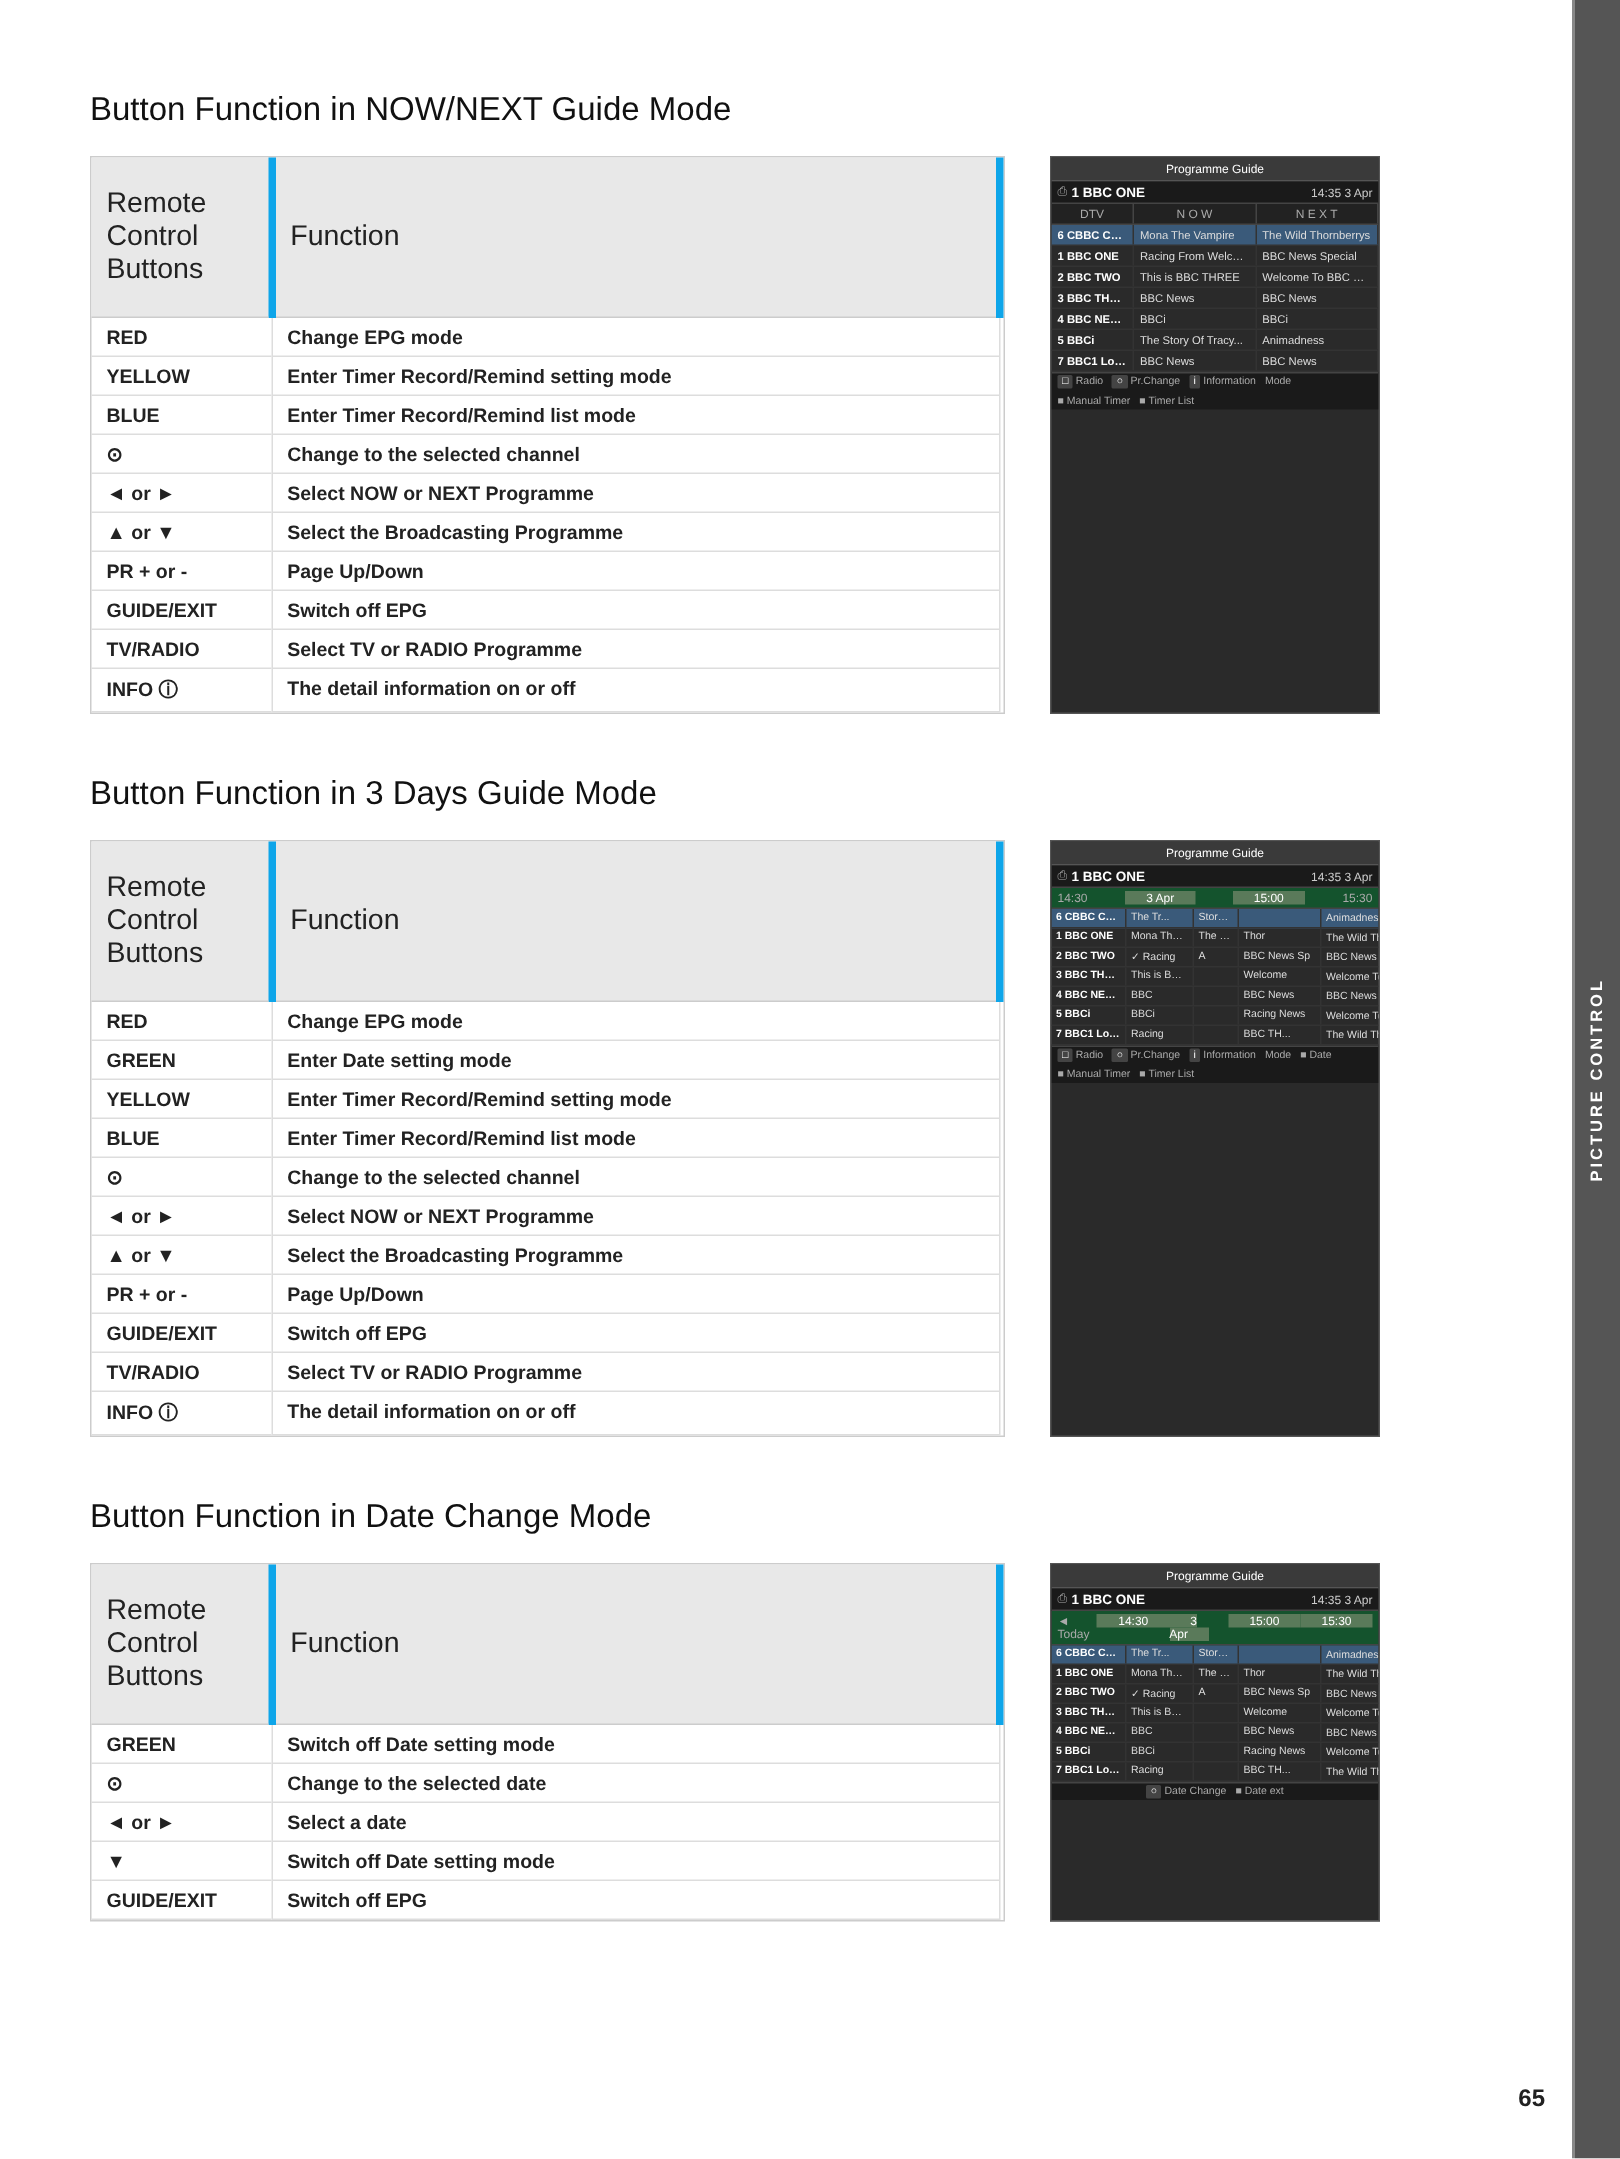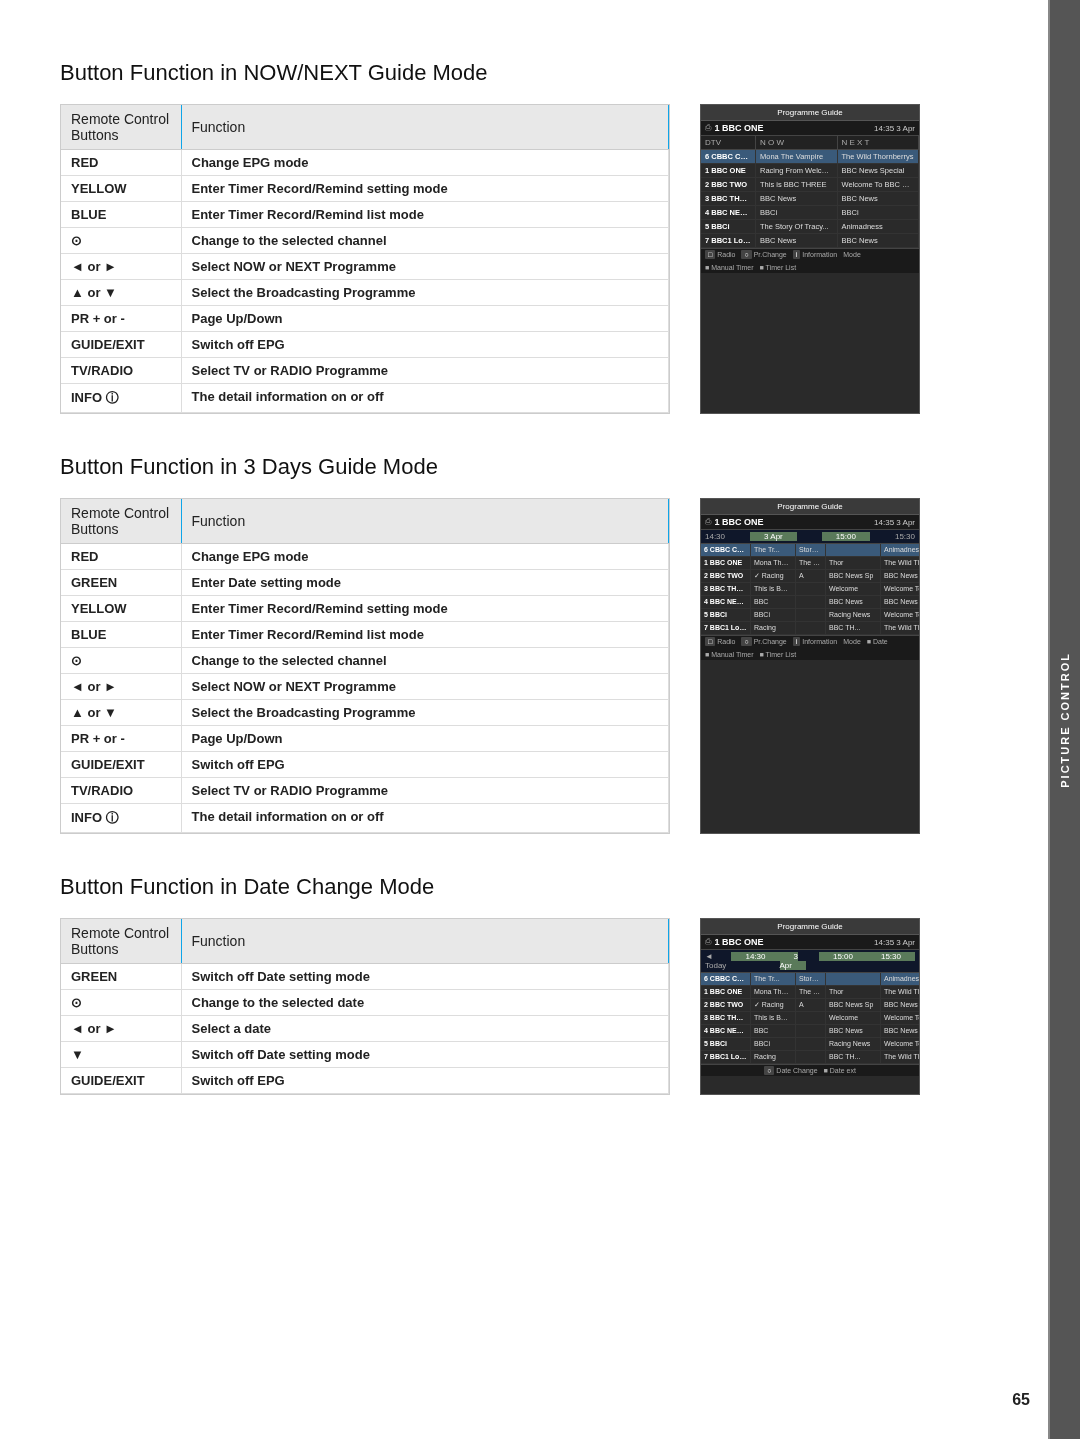--- a/index.html
+++ b/index.html
@@ -40,26 +40,26 @@
     .table-wrapper table {
       width: 100%;
       border-collapse: collapse;
     }
 
     .table-wrapper thead tr {
       background: #e8e8e8;
     }
 
     .table-wrapper thead th {
-      padding: 6px 10px;
+      padding: 20px 10px;
       text-align: left;
       font-weight: normal;
-      font-size: 14px;
+      font-size: 19px;
       border-bottom: 1px solid #ccc;
-      border-right: 1px solid #0ea5e9;
+      border-right: 5px solid #0ea5e9;
     }
 
     .table-wrapper tbody tr {
       border-bottom: 1px solid #ddd;
     }
 
     .table-wrapper tbody td {
       padding: 5px 10px;
       border-right: 1px solid #ddd;
       vertical-align: top;
@@ -118,20 +118,21 @@
       grid-template-columns: 55px 1fr 1fr;
       background: #222;
       border-bottom: 1px solid #444;
     }
 
     .epg-col-headers div {
       padding: 2px 4px;
       font-size: 8px;
       color: #aaa;
       border-right: 1px solid #444;
+      text-align: center;
     }
 
     .epg-row {
       display: grid;
       grid-template-columns: 55px 1fr 1fr;
       border-bottom: 1px solid #333;
     }
 
     .epg-row.selected {
       background: #3a5a7a;
@@ -233,21 +234,21 @@
       text-overflow: ellipsis;
       white-space: nowrap;
     }
 
     .epg-row-4 div:first-child {
       color: #fff;
       font-weight: bold;
     }
 
     .epg-date-bar {
-      background: #0f172a;
+      background: #14532d;
       display: flex;
       justify-content: space-between;
       padding: 2px 4px;
       border-bottom: 1px solid #444;
     }
 
     .epg-date-bar div {
       font-size: 8px;
       color: #aaa;
     }

